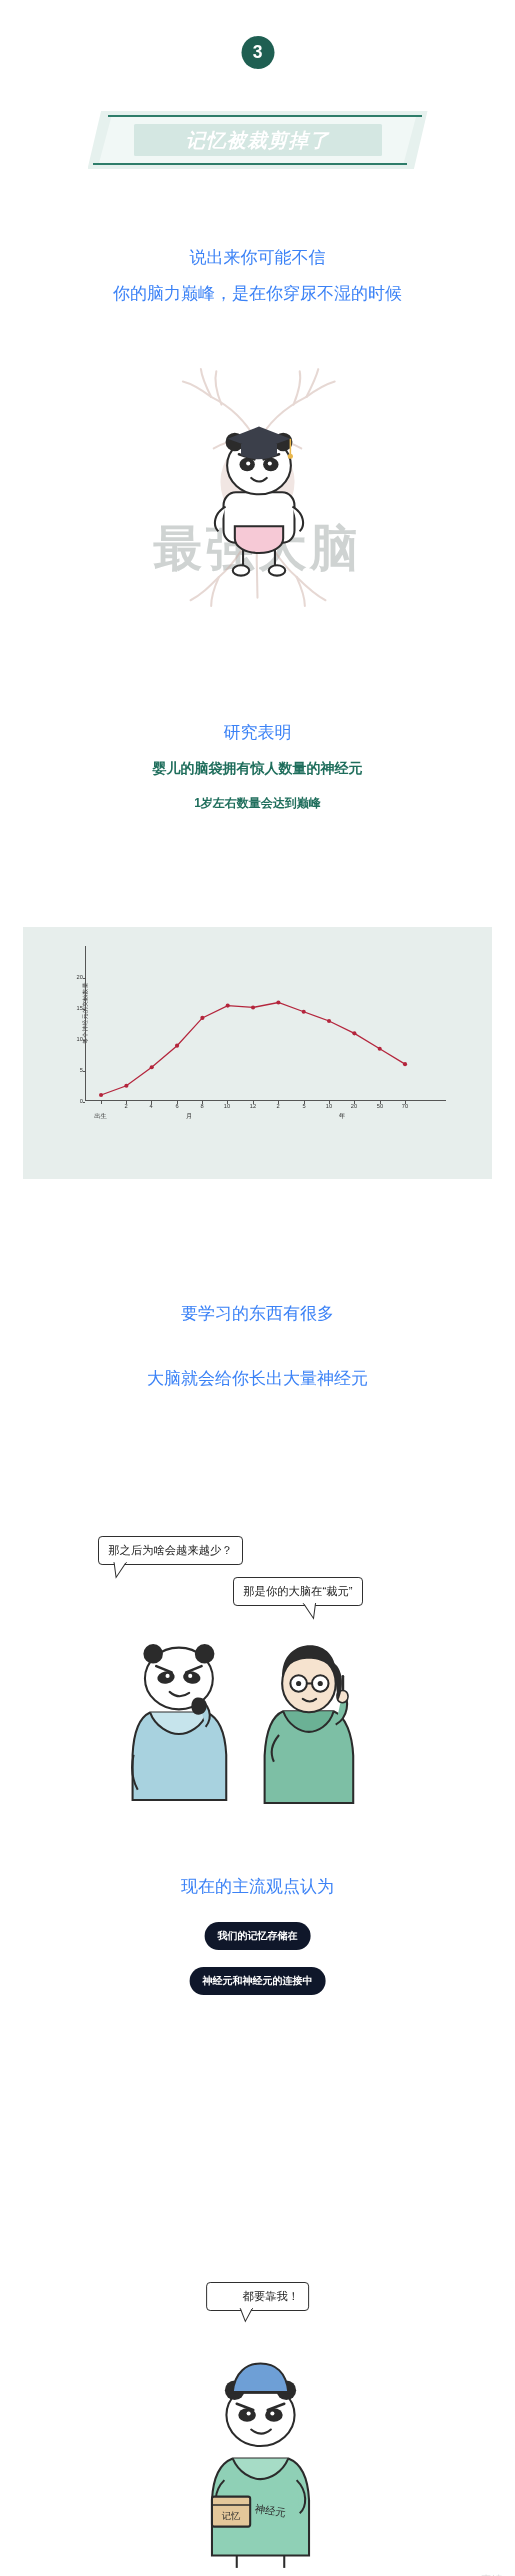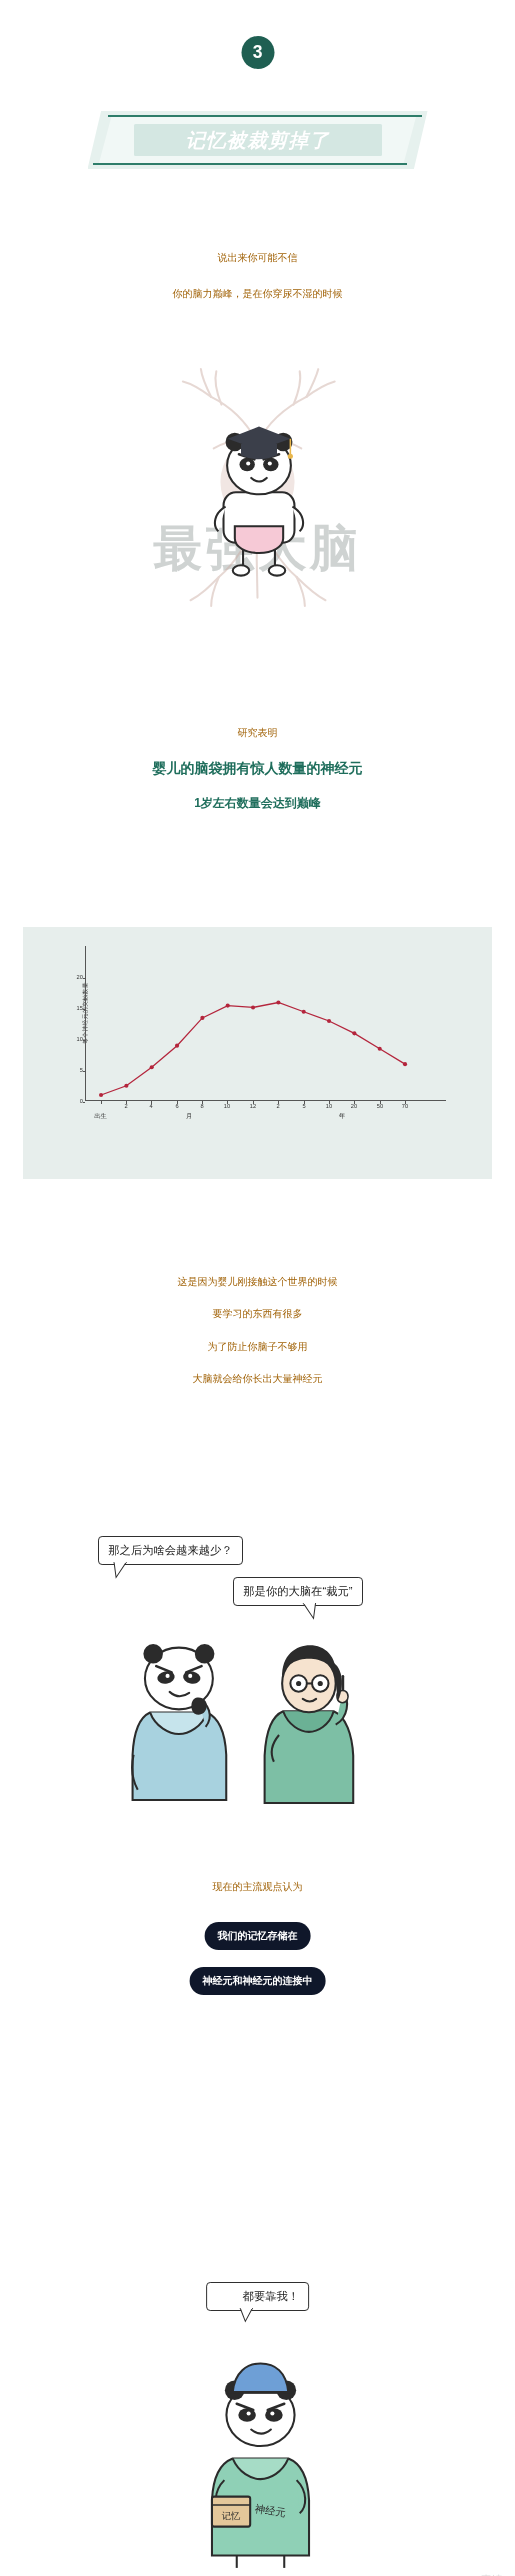--- a/index.html
+++ b/index.html
@@ -95,23 +95,23 @@
     border-radius: 1.5px;
     opacity: .55;
   }
 
   
   .ctext {
     position: absolute;
     left: 0;
     width: 515px;
     text-align: center;
-    font-size: 10px;
+    font-size: 17px;
     line-height: 24px;
-    color: #a16207;
+    color: #3b82f6;
   }
   .ctext.green {
     color: #1f6e5c;
     font-weight: bold;
   }
 
   
   .hero {
     position: absolute;
     top: 361px;
@@ -412,23 +412,21 @@
           <circle cx="375.07042253521126" cy="108" r="4" fill="#b4253c"></circle>
           <circle cx="424.3661971830986" cy="126" r="4" fill="#b4253c"></circle>
           <circle cx="473.661971830986" cy="144" r="4" fill="#b4253c"></circle>
           <circle cx="522.9577464788733" cy="168" r="4" fill="#b4253c"></circle>
           <circle cx="572.2535211267606" cy="198" r="4" fill="#b4253c"></circle>
           <circle cx="621.5492957746479" cy="228" r="4" fill="#b4253c"></circle>
         </svg>
     </div>
   </div>
 
-  <div class="ctext" style="top:1270px;">这是因为婴儿刚接触这个世界的时候</div>
   <div class="ctext" style="top:1302px;">要学习的东西有很多</div>
-  <div class="ctext" style="top:1335px;">为了防止你脑子不够用</div>
   <div class="ctext" style="top:1367px;">大脑就会给你长出大量神经元</div>
 
   <div class="chars">
 
     <div class="bubble" style="left:98px; top:0;">
       <span>那之后为啥会越来越少？</span>
       <svg style="position:absolute;left:14.4px;top:25px;width:20.6px;height:20.6px" viewBox="0 0 40 40">
         <path d="M2 0 L26 0 L6 30 Z" fill="#fff" stroke="#2f2f2f" stroke-width="2"></path>
         <path d="M3 0 L25 0" stroke="#fff" stroke-width="4"></path>
       </svg>

